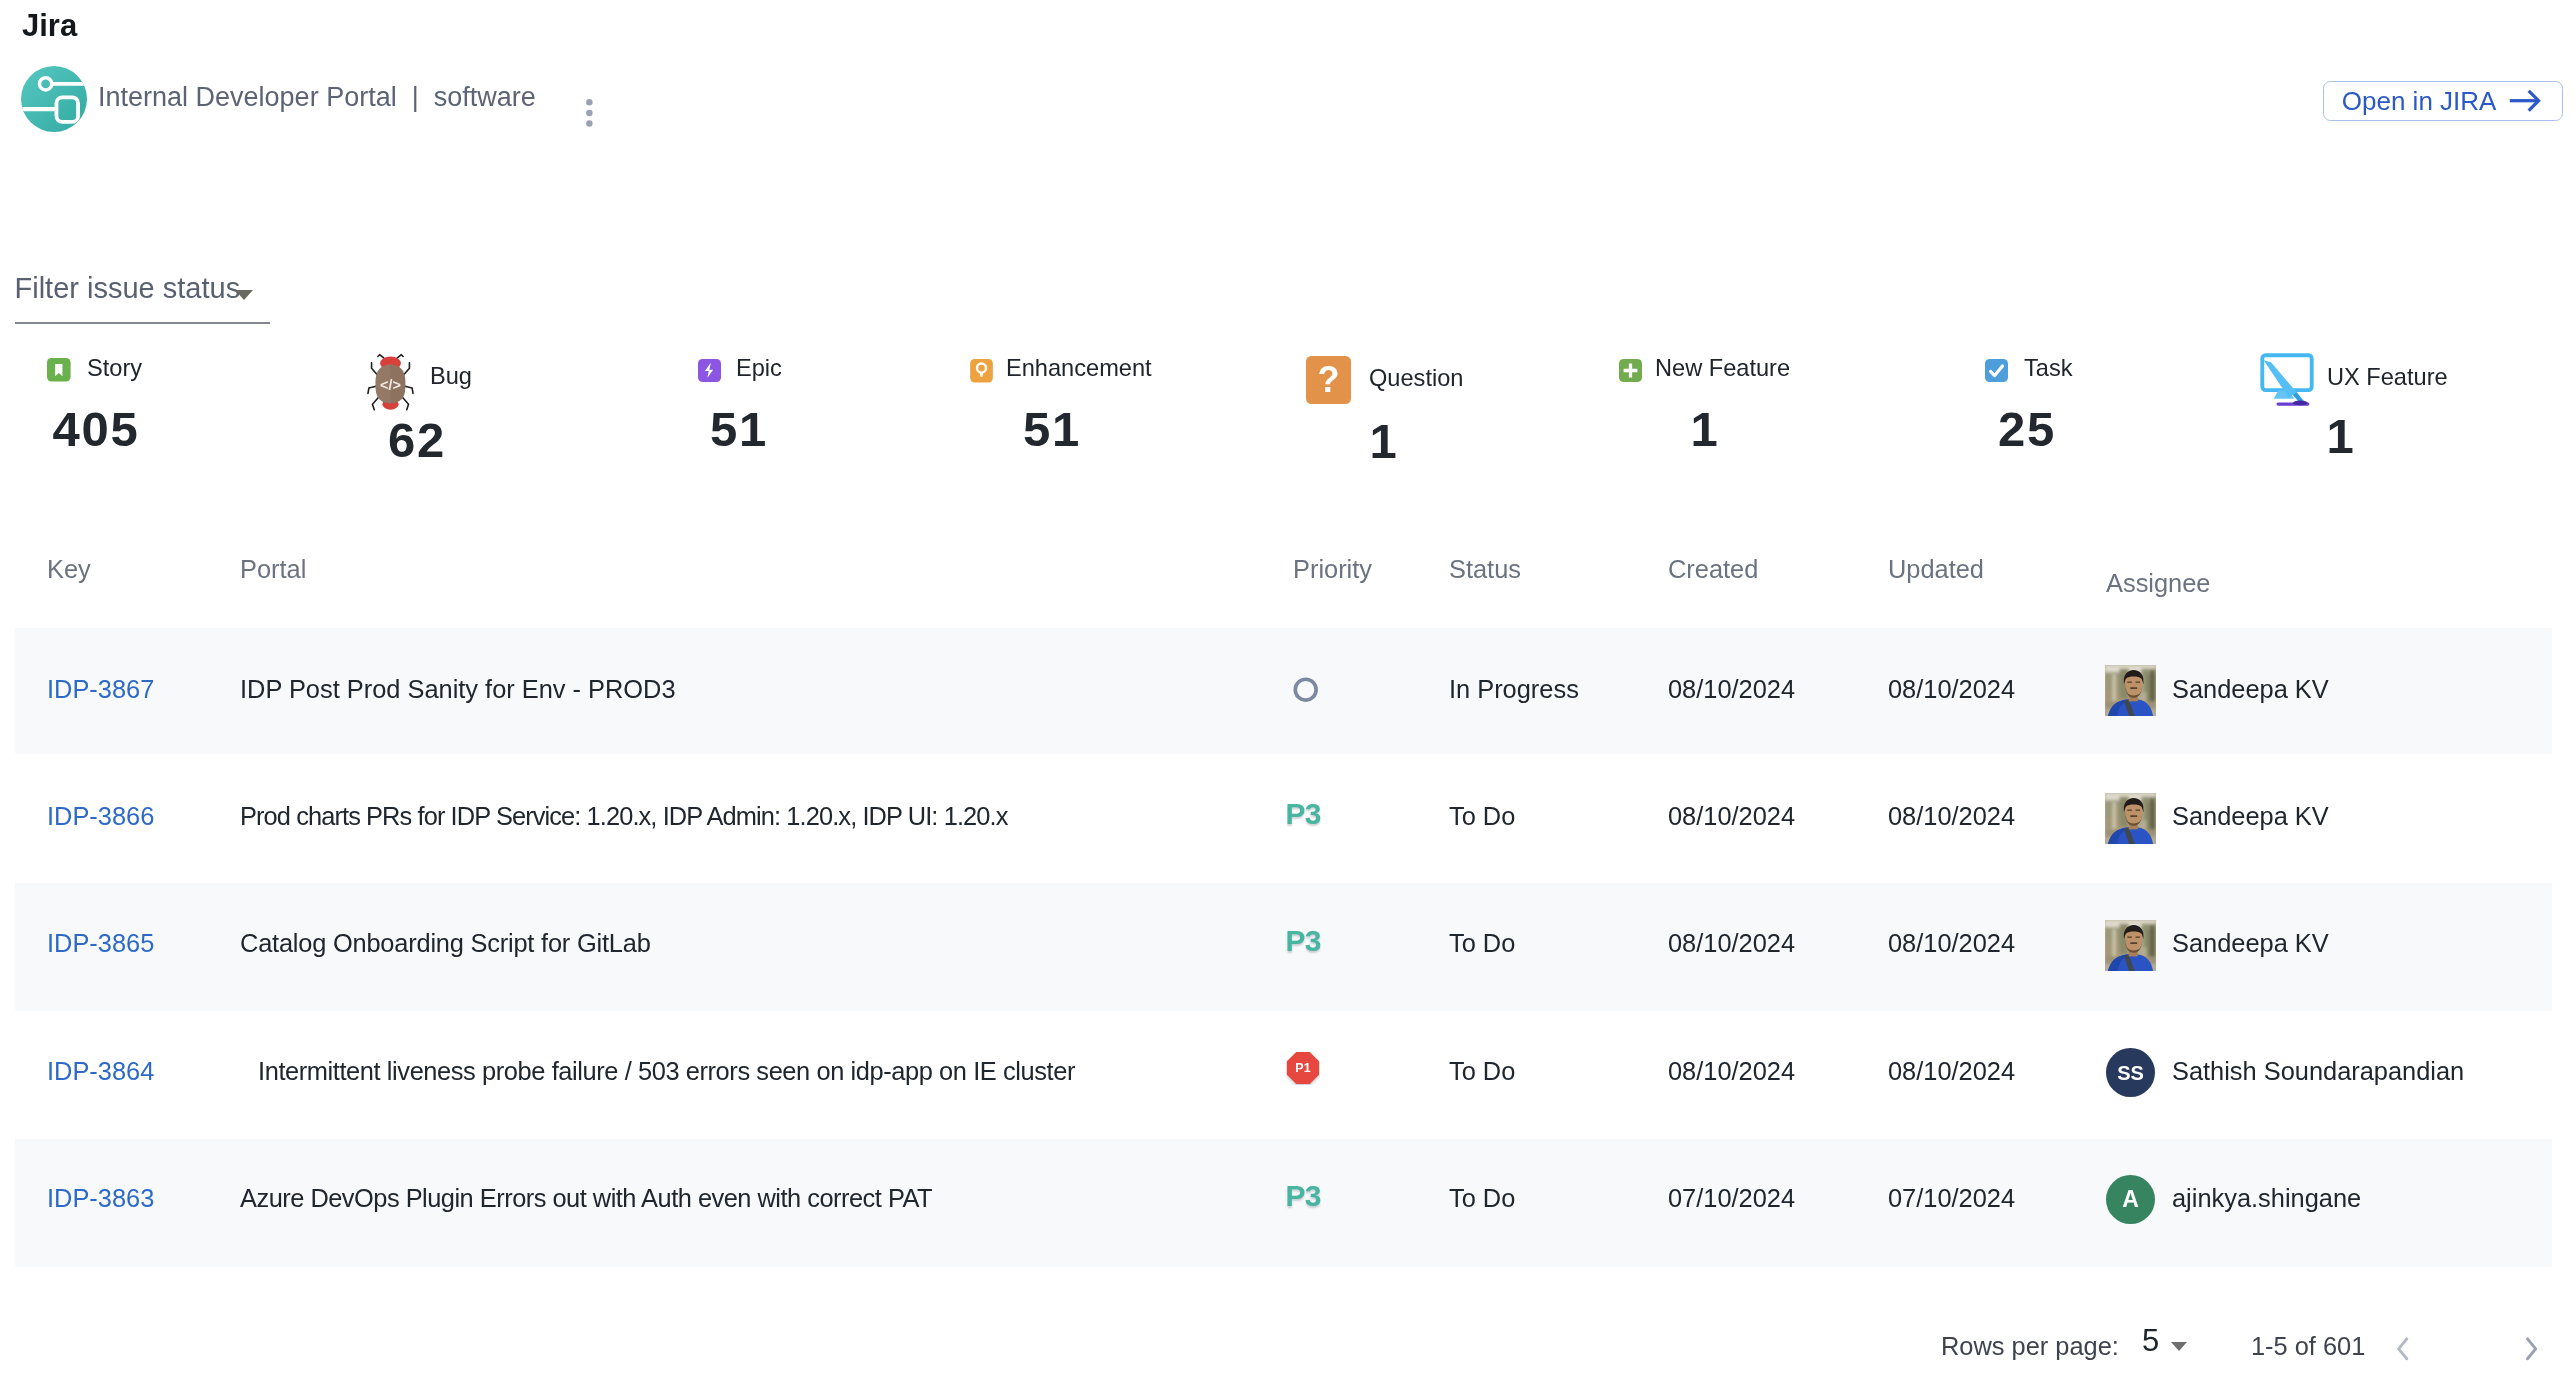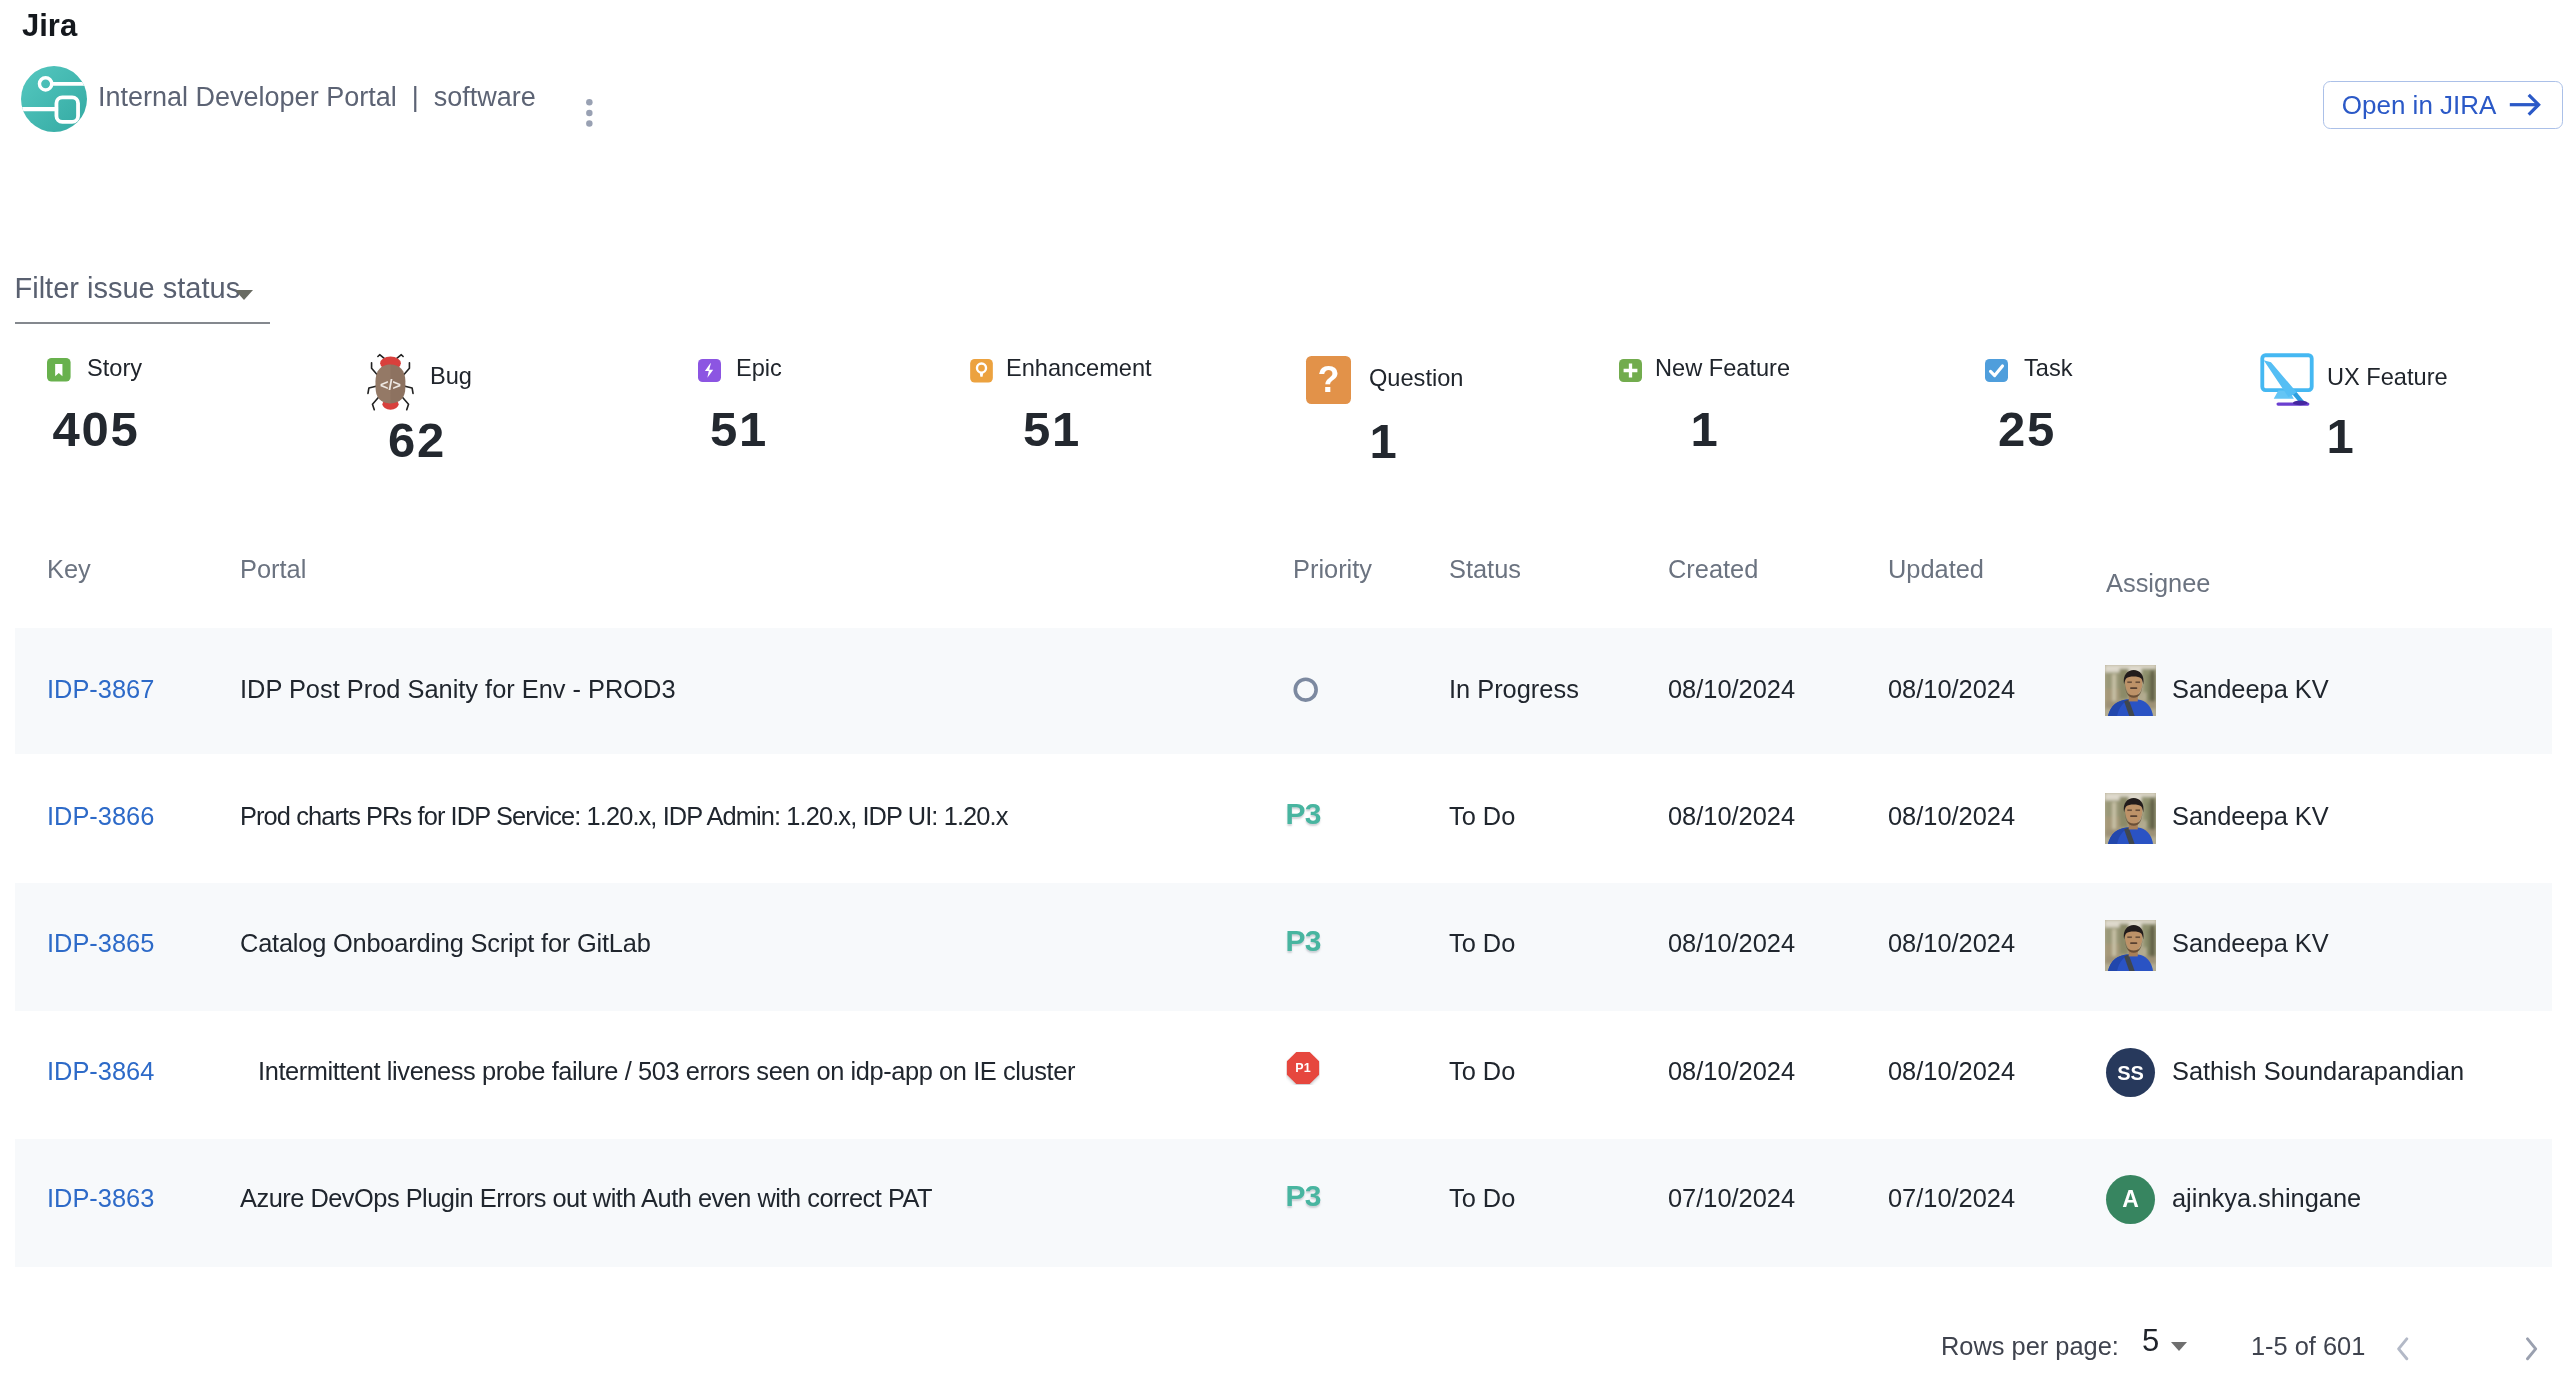--- a/index.html
+++ b/index.html
@@ -39,21 +39,21 @@
   </svg>
 
   <div class="abs" style="left:98px; top:84px; font-size:27px; color:#5c6374; line-height:1;">Internal Developer Portal&nbsp; | &nbsp;software</div>
 
   <svg class="abs" style="left:583px; top:96px;" width="12.7" height="36" viewBox="0 0 14 40">
     <circle cx="7" cy="7" r="3.6" fill="#99a1b3"></circle>
     <circle cx="7" cy="19" r="3.6" fill="#99a1b3"></circle>
     <circle cx="7" cy="30.5" r="3.6" fill="#99a1b3"></circle>
   </svg>
 
-  <div class="abs" style="left:2323px; top:81px; width:240px; height:48px; border:1.8px solid #abc0e8; border-radius:7.3px; display:flex; align-items:center; justify-content:center; gap:11.8px;">
+  <div class="abs" style="left:2323px; top:81px; width:240px; height:40px; border:1.8px solid #abc0e8; border-radius:7.3px; display:flex; align-items:center; justify-content:center; gap:11.8px;">
     <span style="font-size:26px; color:#2b59c7; line-height:1;">Open in JIRA</span>
     <svg width="36" height="25.4" viewBox="0 0 40 28">
       <g stroke="#2b59c7" stroke-width="3.6" fill="none">
         <line x1="2" y1="14" x2="34" y2="14"></line>
         <polyline points="23,3 34,14 23,25"></polyline>
       </g>
     </svg>
   </div>
 
   <div class="abs" style="left:14.5px; top:274px; font-size:29px; color:#596070; line-height:1;">Filter issue status</div>

